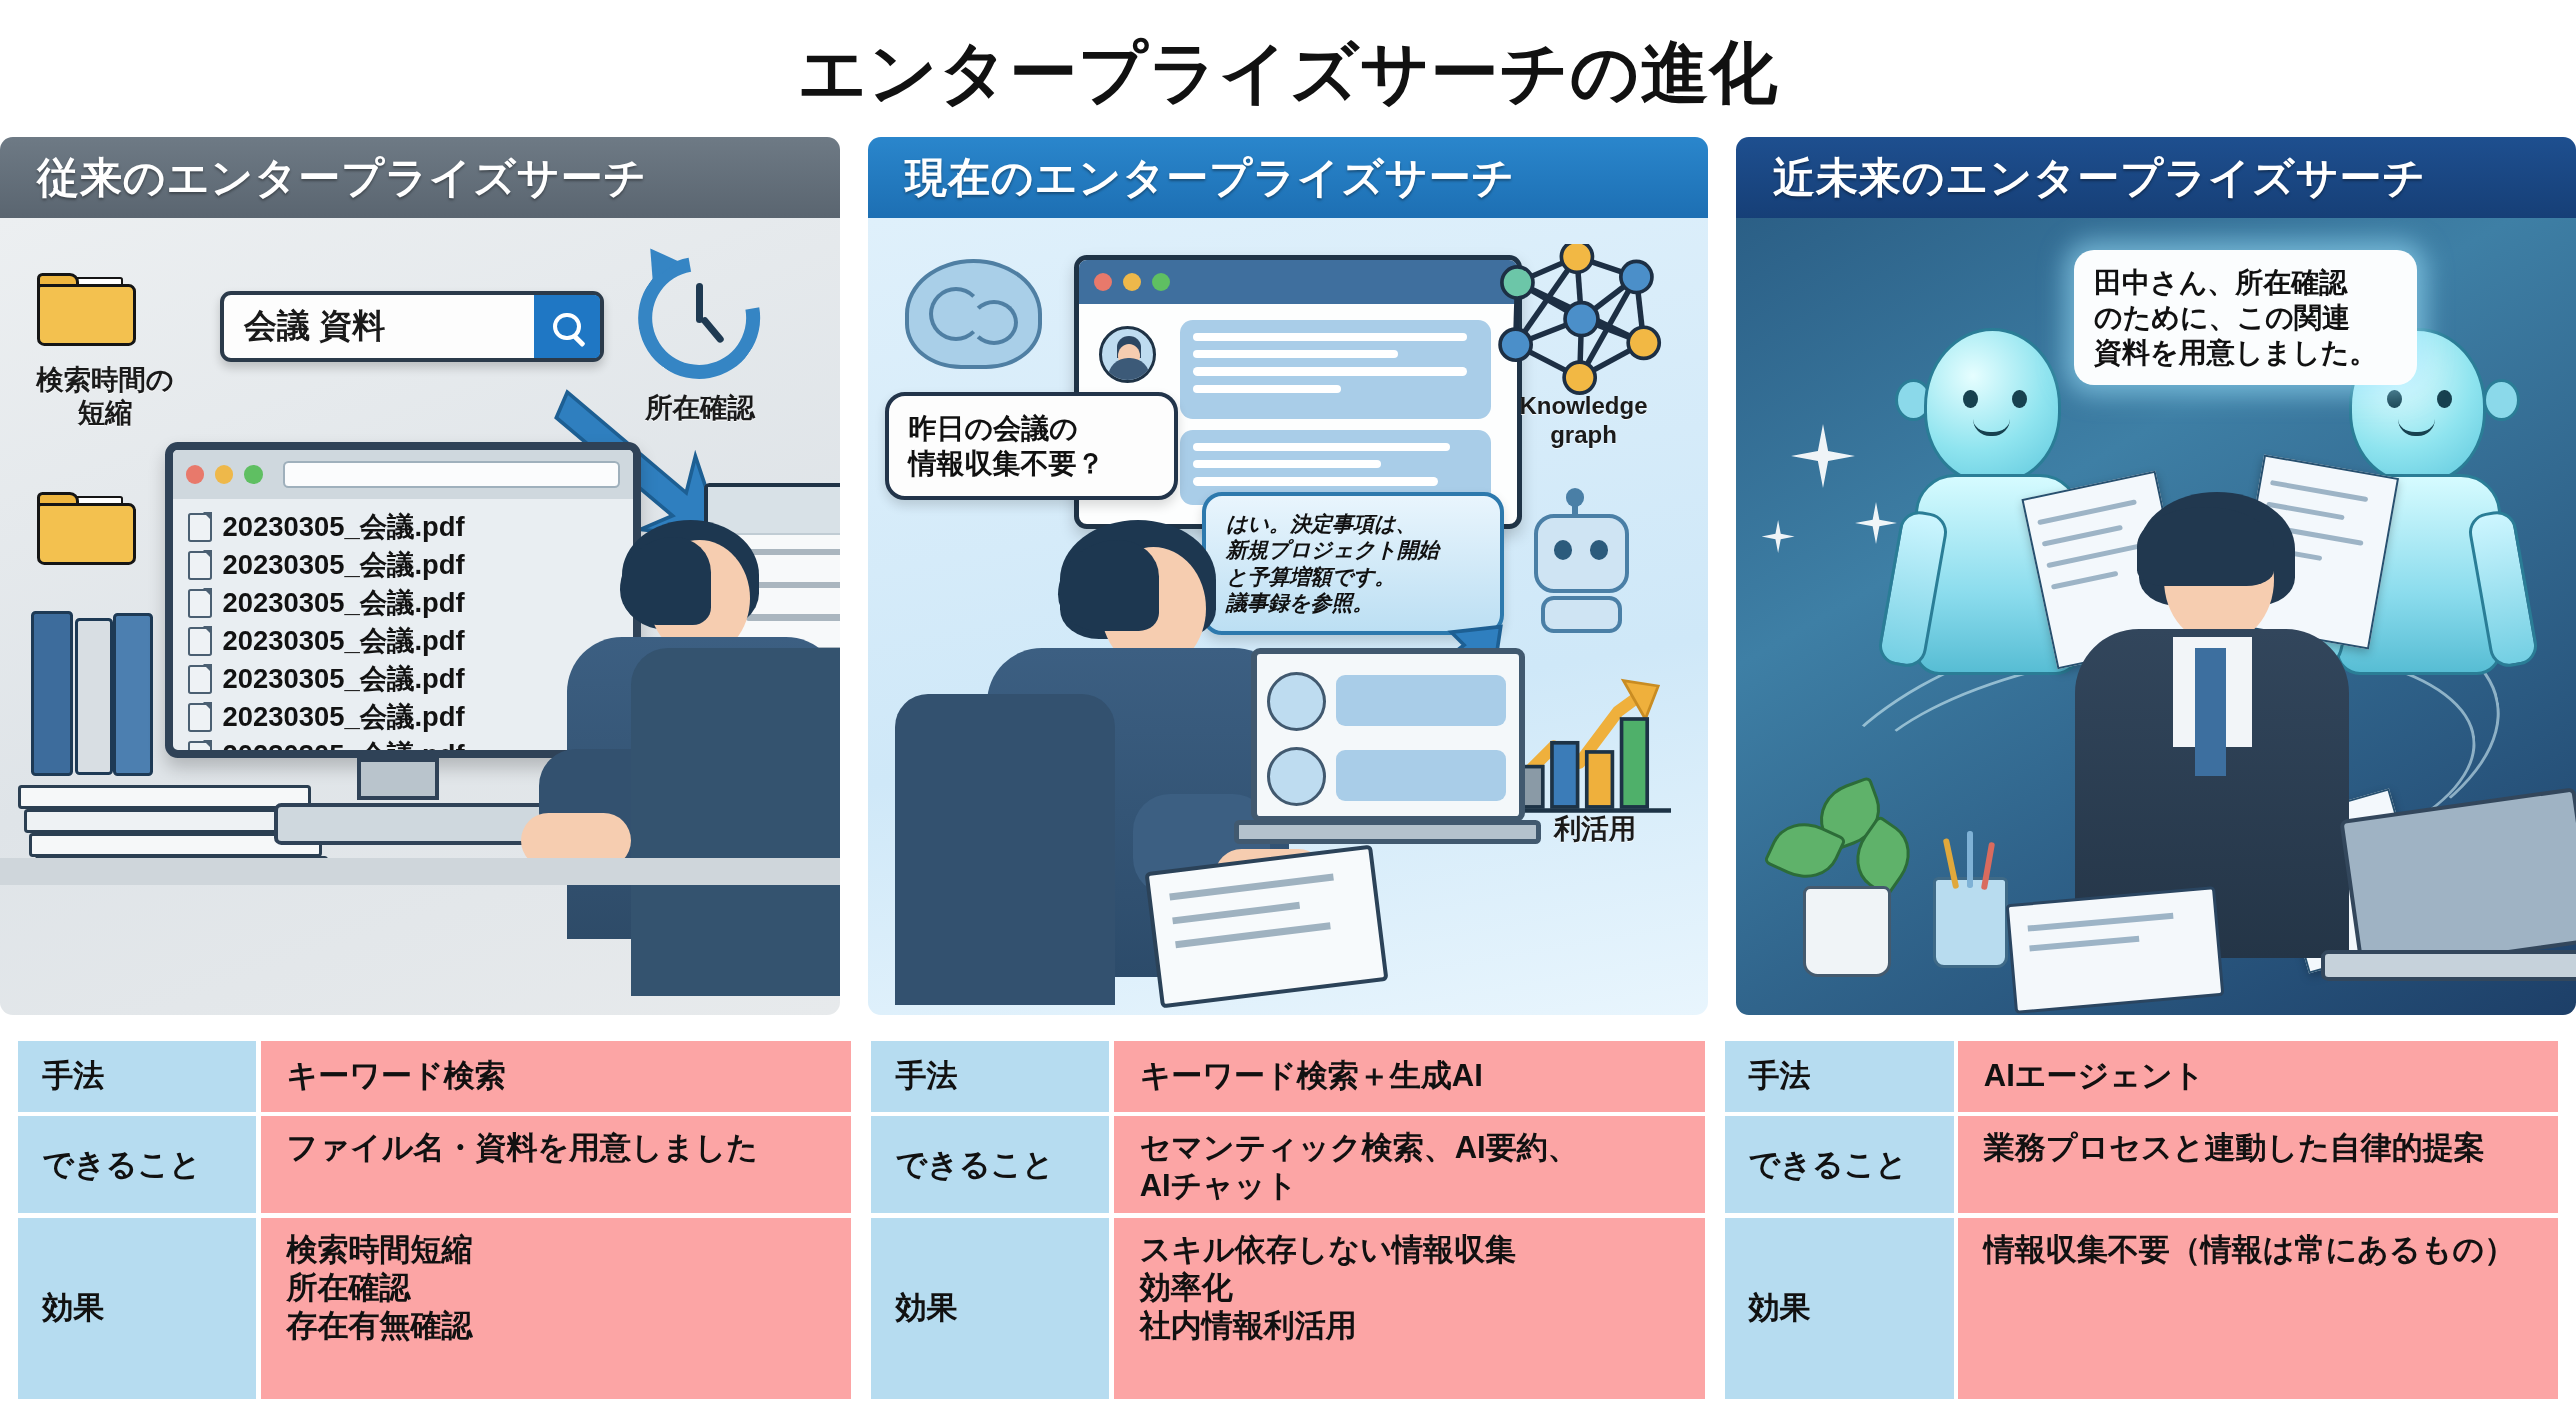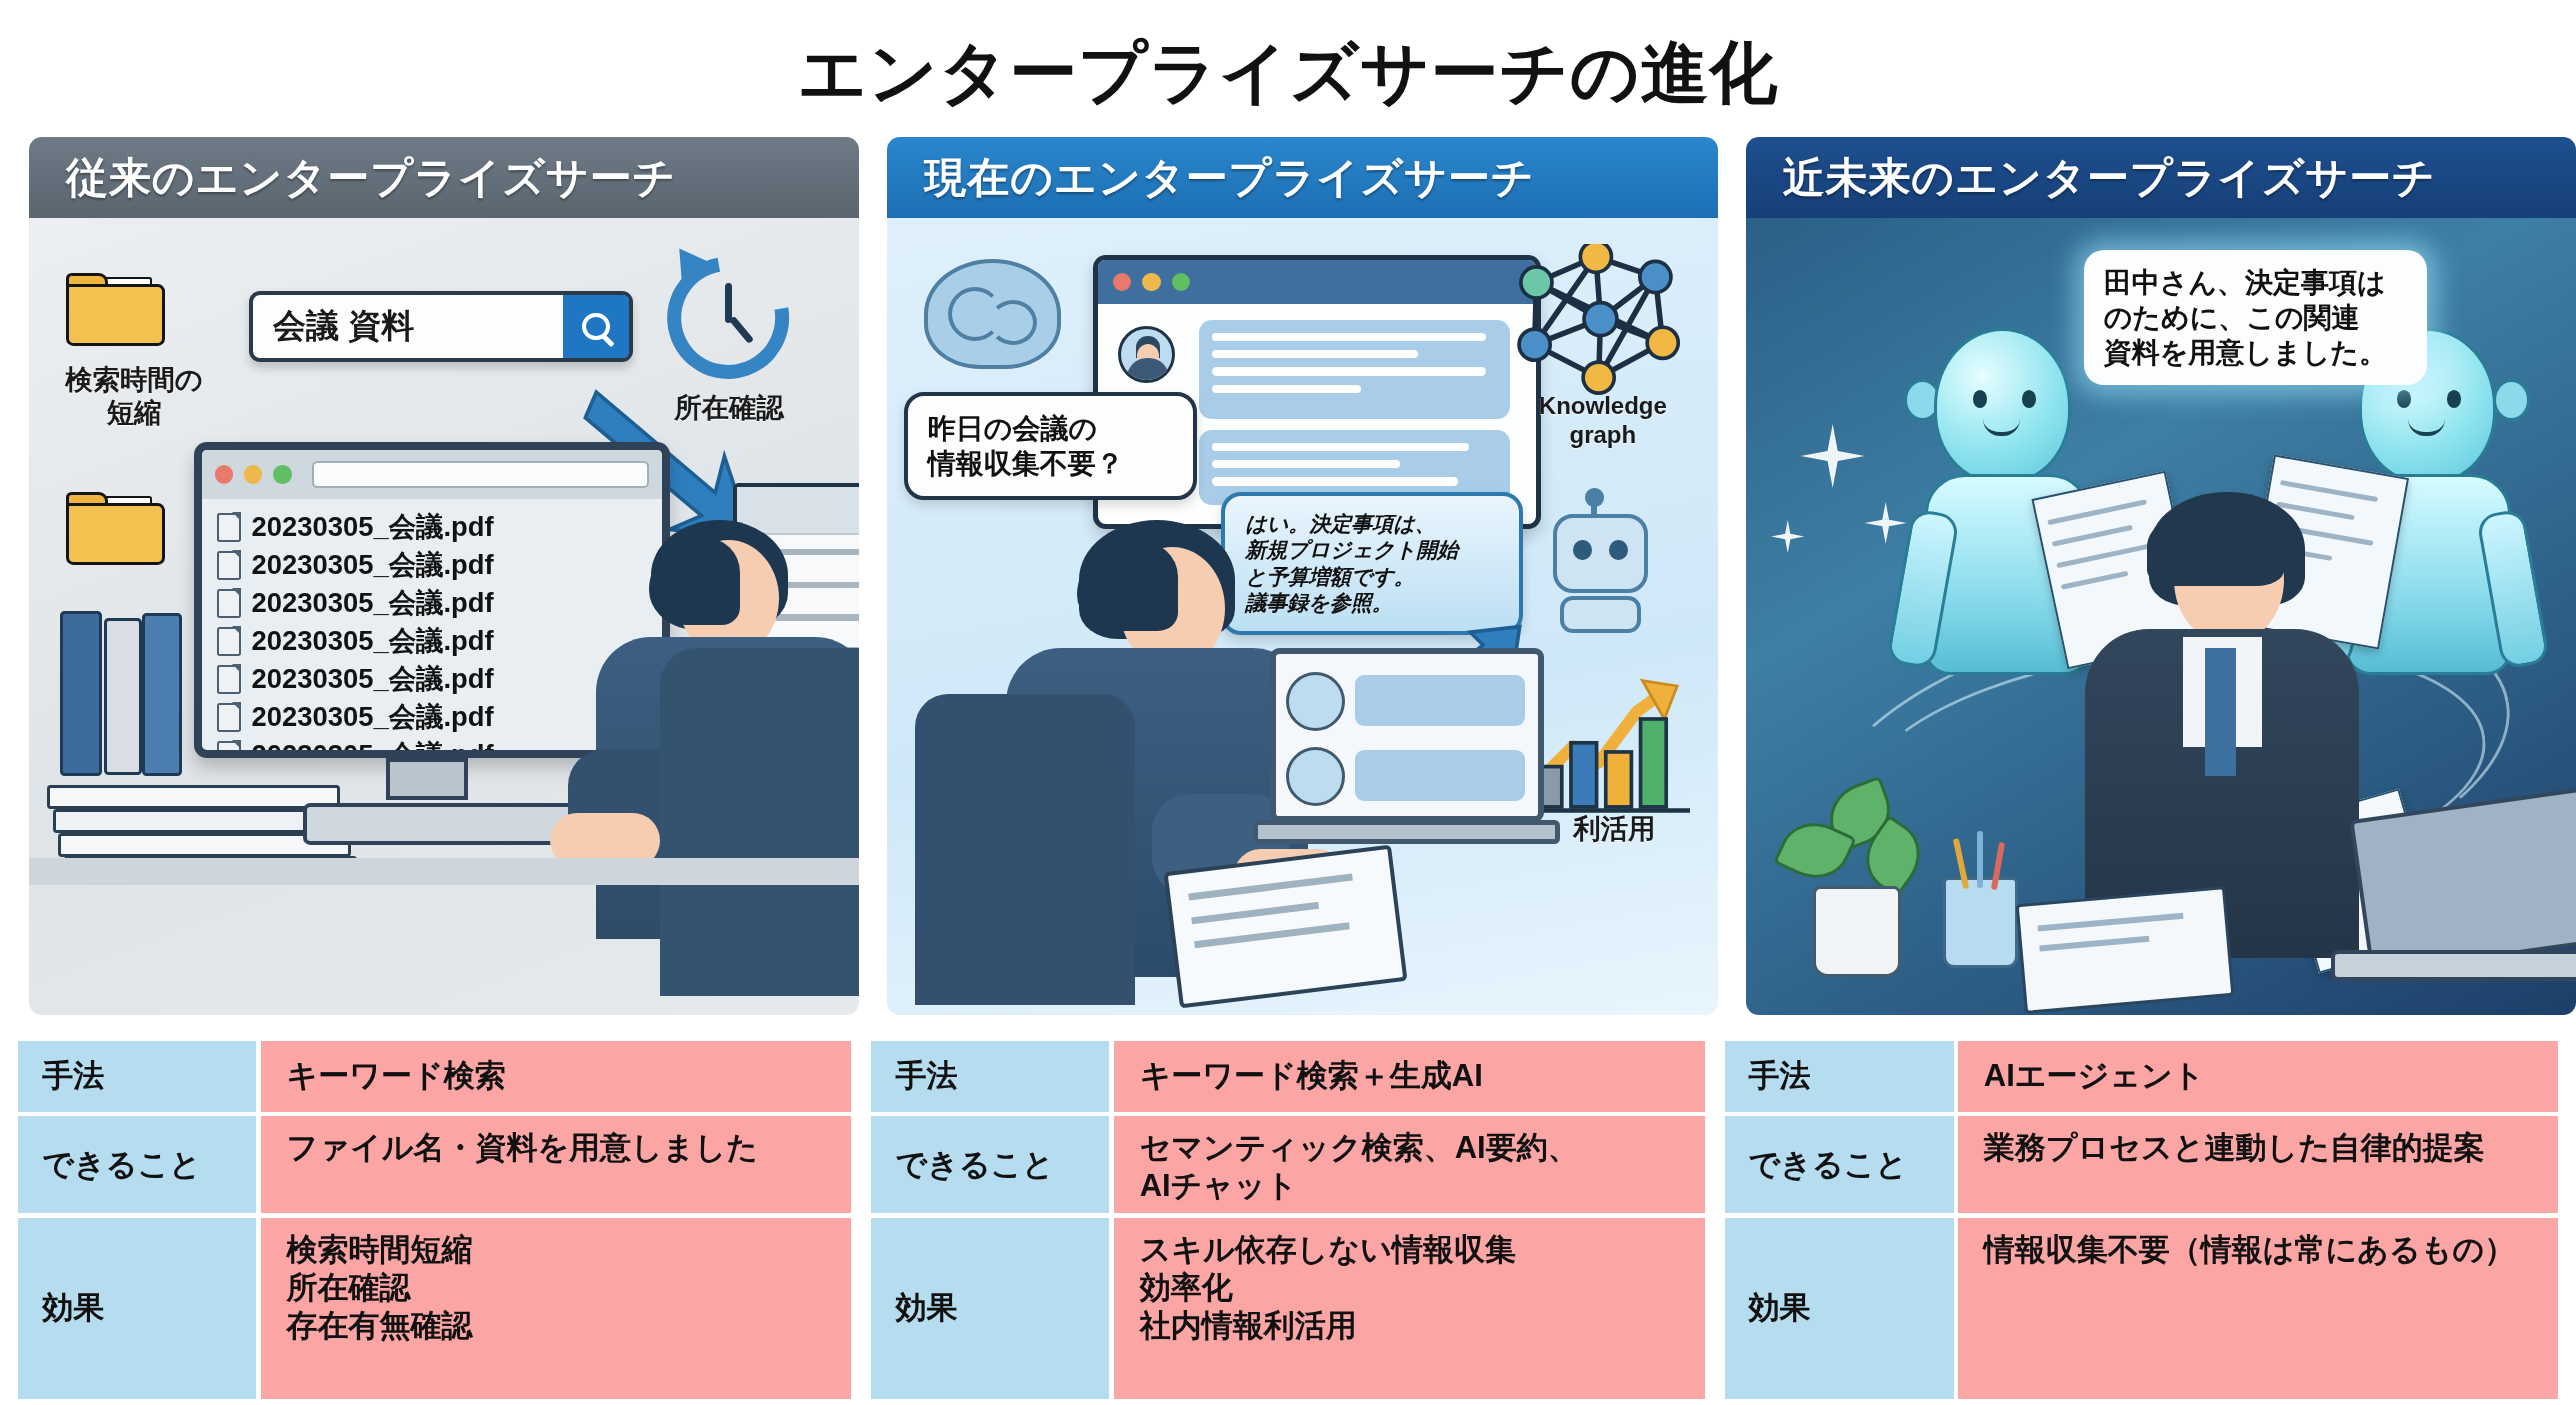--- a/index.html
+++ b/index.html
@@ -22,21 +22,20 @@
     height: 137px;
     line-height: 101px;
   }
 
   
   .panels {
     display: flex;
     gap: 28px;
     padding: 0 0;
     height: 878px;
-    margin-left: 29px;
   }
   .panel { flex: 1 1 0; display: flex; flex-direction: column; }
 
   .panel-header {
     height: 81px;
     border-radius: 12.8px 12.8px 0 0;
     display: flex; align-items: center;
     padding-left: 37px;
     color: #ffffff;
     font-size: 42px;
@@ -543,21 +542,21 @@
         <div class="pl" style="top:66px;width:102px;"></div>
           <div class="pl" style="top:88px;width:64px;"></div>
       </div>
       <div class="paper3" style="left:549px;top:585px;width:128px;height:156px;transform:rotate(-16deg);">
         <div class="pl" style="top:20px;width:91px;"></div>
           <div class="pl" style="top:40px;width:73px;"></div>
         <div class="pl" style="top:60px;width:95px;"></div>
       </div>
 
       <div class="bub glow" style="left:338px;top:32px;width:343px;font-size:28px;">
-        <div>田中さん、決定事項は</div>
+        <div>田中さん、所在確認</div>
         <div>のために、この関連</div>
         <div>資料を用意しました。</div>
       </div>
 
       <div class="abs" style="left:302px;top:274px;width:348px;height:512px;">
         <div class="abs" style="left:101px;top:0;width:156px;height:114px;background:#21384f;border-radius:60% 60% 30% 30%;"></div>
         <div class="person-head" style="left:126px;top:24px;width:110px;height:128px;"></div>
         <div class="abs" style="left:99px;top:14.6px;width:137px;height:79px;background:#21384f;border-radius:50% 50% 20% 20%;"></div>
         <div class="abs" style="left:37px;top:137px;width:274px;height:329px;background:linear-gradient(180deg,#32465c 0%,#243547 100%);border-radius:64px 64px 0 0;"></div>
         <div class="abs" style="left:135px;top:145px;width:79px;height:110px;background:#f2f5f8;"></div>

